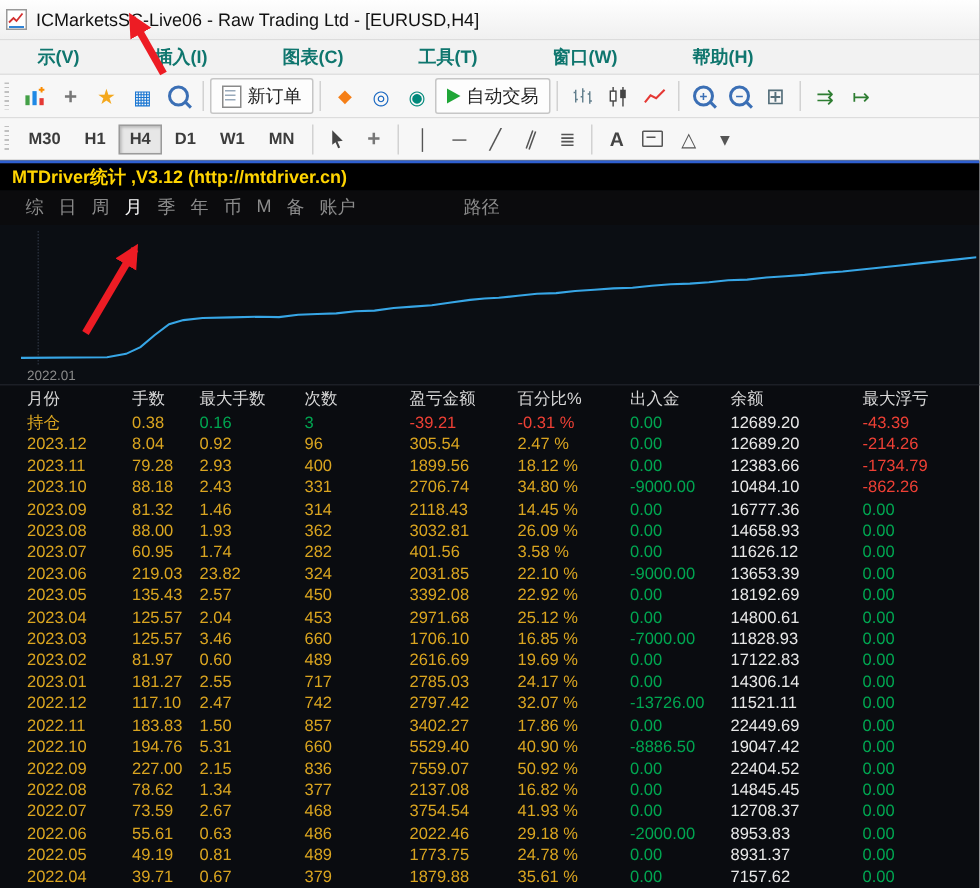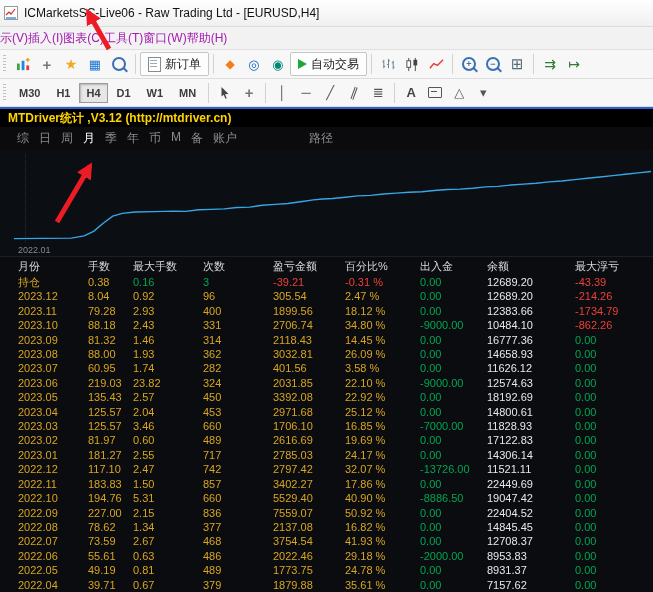--- a/index.html
+++ b/index.html
@@ -5,21 +5,21 @@
   html,body{margin:0;padding:0;background:#fff;}
   .screen{position:relative;width:653px;height:592px;overflow:hidden;
           font-family:"Liberation Sans",sans-serif;-webkit-font-smoothing:antialiased;}
 
   
   .titlebar{height:27px;display:flex;align-items:center;gap:6px;padding-left:4px;
             background:linear-gradient(#fefefe,#f0f0f0);border-bottom:1px solid #dcdcdc;box-sizing:border-box;}
   .title-text{font-size:12px;color:#111;white-space:nowrap;}
   .menubar{height:23px;display:flex;align-items:center;background:#f2f2f2;
            border-bottom:1px solid #e0e0e0;box-sizing:border-box;}
-  .menu-item{font-size:12px;color:#a21caf;padding:3px 0;cursor:default;}
+  .menu-item{font-size:12px;color:#0f766e;padding:3px 25px;cursor:default;font-weight:bold;}
   .toolbar{display:flex;align-items:center;background:#f7f7f7;border-bottom:1px solid #ddd;box-sizing:border-box;}
   .tb1{height:29px;}
   .tb2{height:28px;}
   .grip{width:3px;height:18px;margin:0 5px 0 3px;
         background:repeating-linear-gradient(180deg,#bfbfbf 0 1px,transparent 1px 3px);}
   .sep{width:1px;height:20px;background:#d2d2d2;margin:0 4px;}
   .tbtn{height:24px;min-width:24px;display:flex;align-items:center;justify-content:center;gap:4px;
         border:1px solid transparent;background:transparent;padding:0 2px;font-size:13px;color:#555;
         font-family:"Liberation Sans",sans-serif;}
   .tbtn.labeled{padding:0 7px;border:1px solid #c6c6c6;background:#fdfdfd;border-radius:2px;
@@ -350,21 +350,21 @@
             <span class="cell c-g">0.00</span>
           </div>
           <div class="trow">
             <span class="cell c-y">2023.06</span>
             <span class="cell c-y">219.03</span>
             <span class="cell c-y">23.82</span>
             <span class="cell c-y">324</span>
             <span class="cell c-y">2031.85</span>
             <span class="cell c-y">22.10 %</span>
             <span class="cell c-g">-9000.00</span>
-            <span class="cell c-w">12574.63</span>
+            <span class="cell c-w">13653.39</span>
             <span class="cell c-g">0.00</span>
           </div>
           <div class="trow">
             <span class="cell c-y">2023.05</span>
             <span class="cell c-y">135.43</span>
             <span class="cell c-y">2.57</span>
             <span class="cell c-y">450</span>
             <span class="cell c-y">3392.08</span>
             <span class="cell c-y">22.92 %</span>
             <span class="cell c-g">0.00</span>

